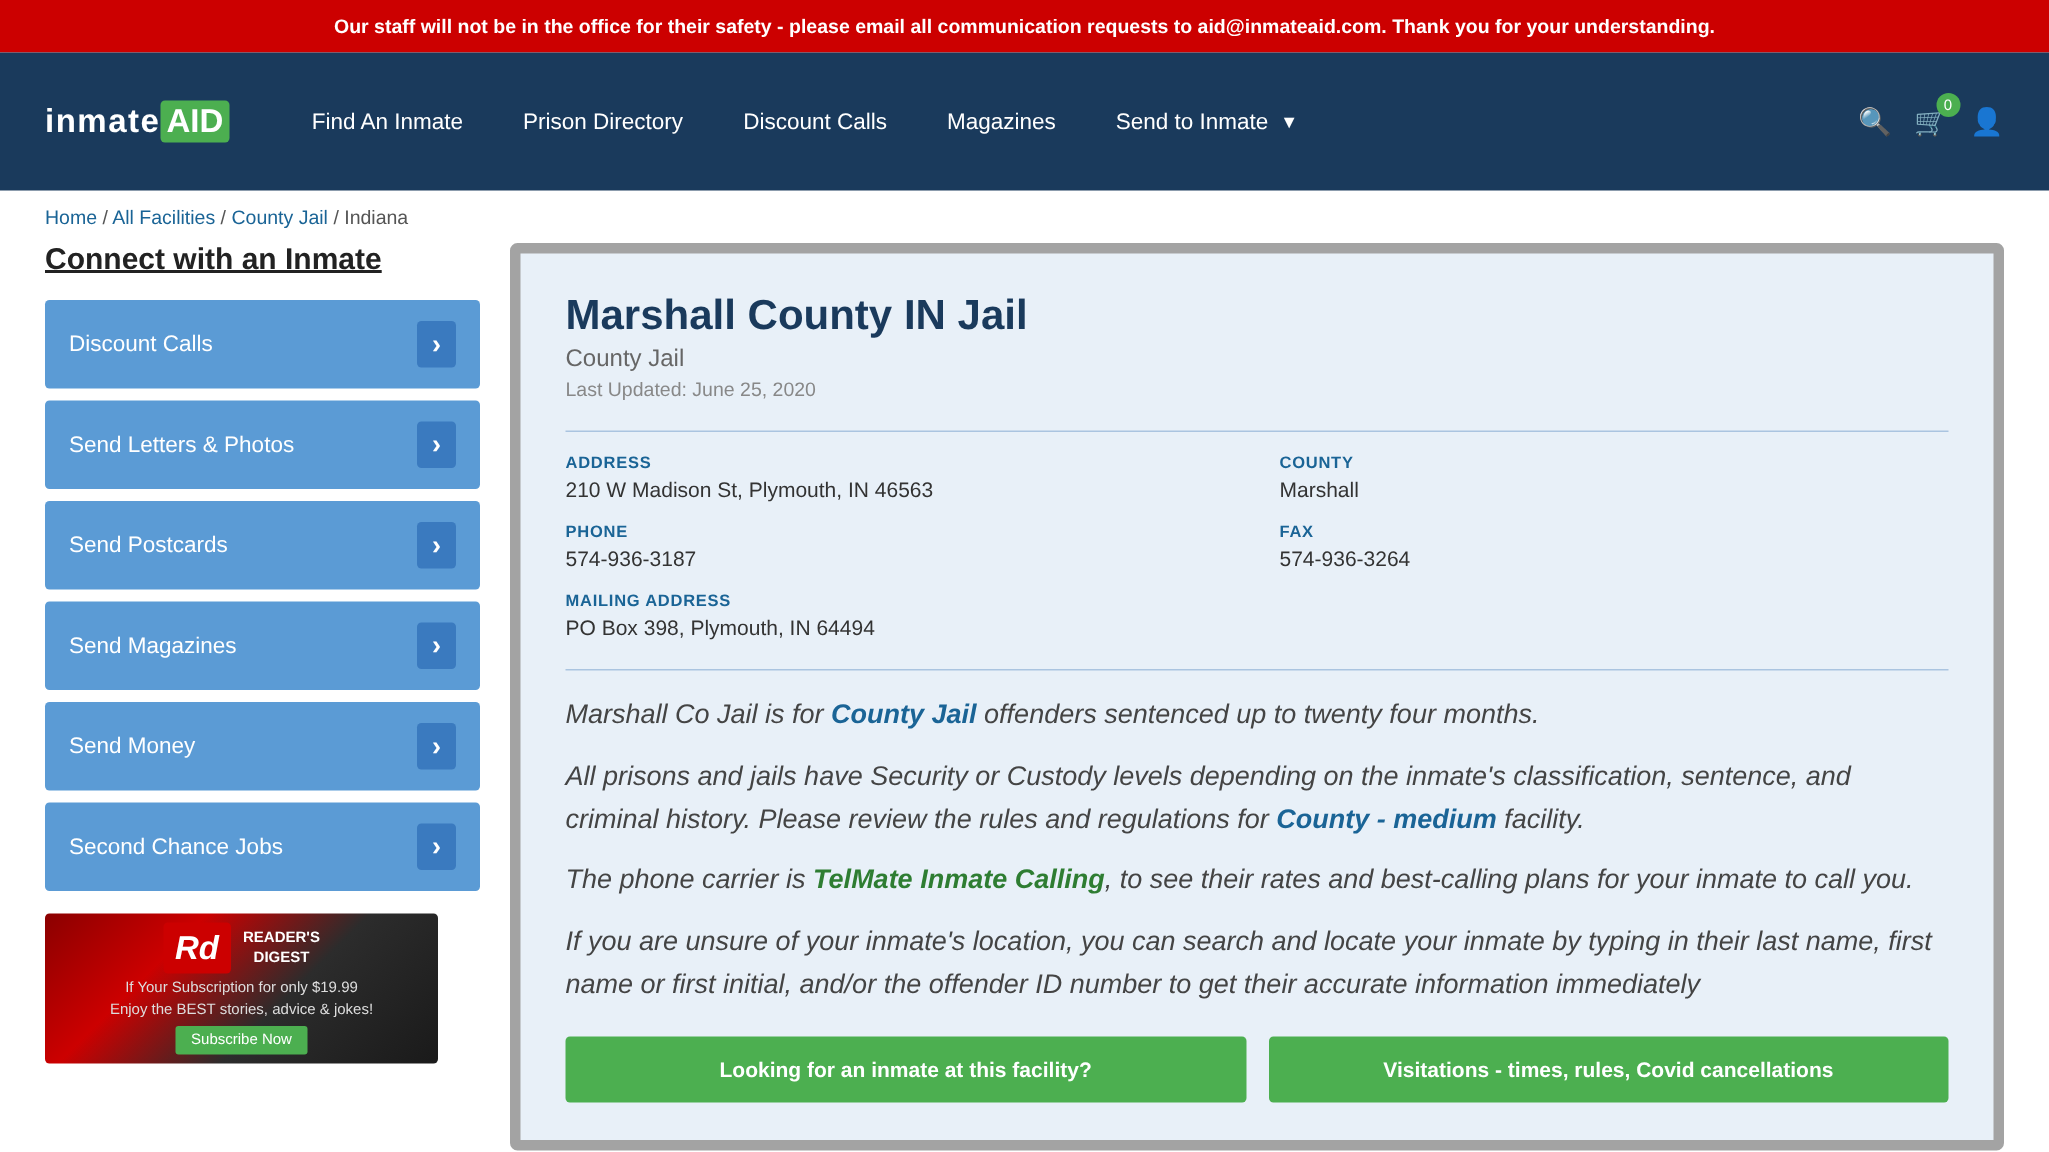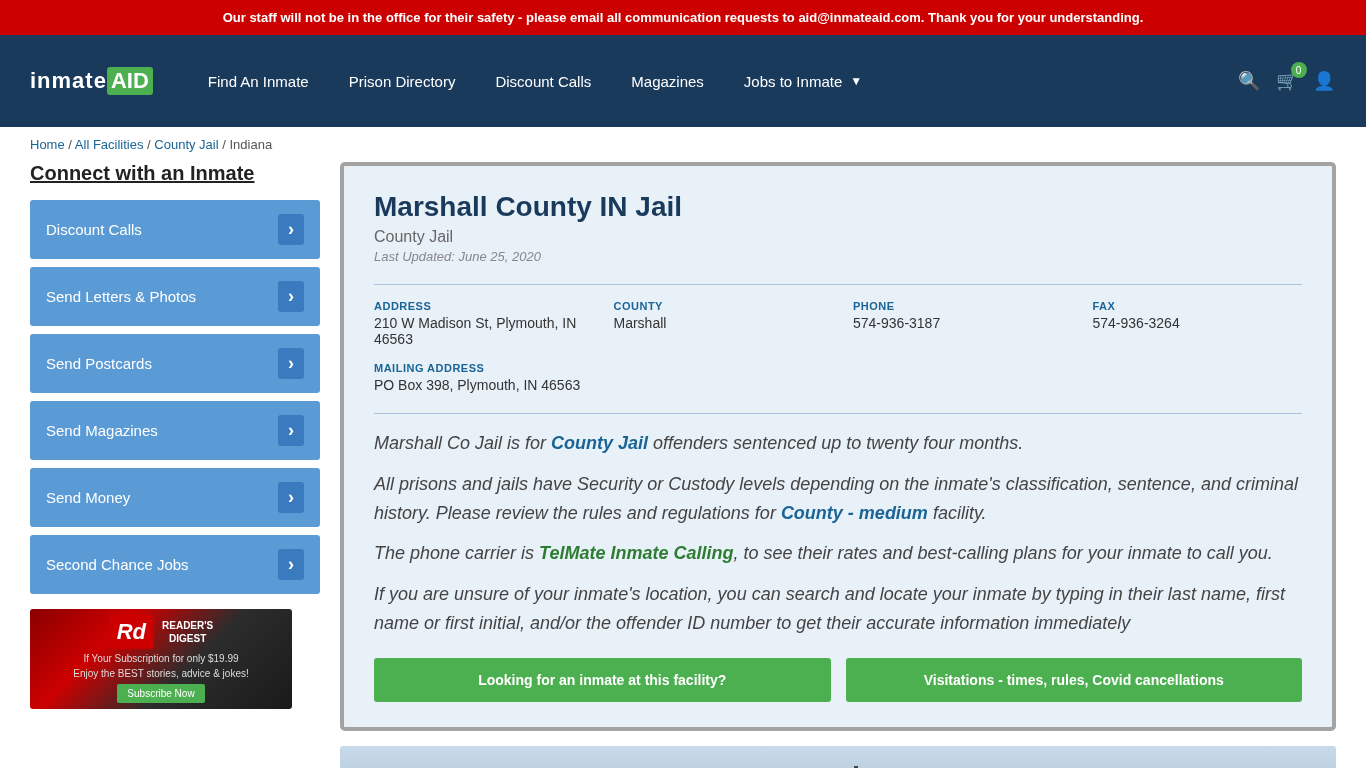--- a/index.html
+++ b/index.html
@@ -174,47 +174,46 @@
     }
 
     
     .content {
       flex: 1;
     }
     .facility-card {
       background: #e8f0f8;
       border-radius: 5px;
       padding: 25px 30px;
-      border: 4px solid #a3a3a3;
+      border: 7px solid #a3a3a3;
     }
     .facility-name {
       font-size: 28px;
       font-weight: bold;
       color: #1a3a5c;
       margin-bottom: 5px;
     }
     .facility-type {
       font-size: 16px;
       color: #666;
       margin-bottom: 3px;
     }
     .facility-updated {
       font-size: 13px;
       color: #888;
-      font-style: italic;
       margin-bottom: 20px;
     }
     .divider-line {
       border: none;
       border-top: 1px solid #aac4e0;
       margin: 15px 0;
     }
     .info-grid {
       display: grid;
-      grid-template-columns: 1fr 1fr 1fr 1fr;
+      grid-template-columns: 1fr 1fr;
       gap: 15px 30px;
       margin-bottom: 20px;
     }
     .info-block {}
     .info-label {
       font-size: 11px;
       font-weight: bold;
       color: #1a6496;
       text-transform: uppercase;
       letter-spacing: 0.5px;
@@ -313,21 +312,21 @@
   <a class="logo" href="#">
     <span class="logo-text">inmate</span>
     <span class="logo-aid">AID</span>
   </a>
   <nav>
     <a class="nav-item" href="#">Find An Inmate</a>
     <a class="nav-item" href="#">Prison Directory</a>
     <a class="nav-item" href="#">Discount Calls</a>
     <a class="nav-item" href="#">Magazines</a>
     <a class="nav-item nav-dropdown" href="#">
-      <span>Jobs to Inmate</span>
+      <span>Send to Inmate</span>
       <span style="font-size:12px; margin-left:4px;">▼</span>
     </a>
   </nav>
   <div class="nav-icons">
     <span class="nav-icon">🔍</span>
     <span class="nav-icon" style="position:relative;">
       🛒
       <span class="cart-badge">0</span>
     </span>
     <span class="nav-icon">👤</span>
@@ -407,21 +406,21 @@
         <div class="info-block">
           <div class="info-label">PHONE</div>
           <div class="info-value">574-936-3187</div>
         </div>
         <div class="info-block">
           <div class="info-label">FAX</div>
           <div class="info-value">574-936-3264</div>
         </div>
         <div class="info-block">
           <div class="info-label">MAILING ADDRESS</div>
-          <div class="info-value">PO Box 398, Plymouth, IN 46563</div>
+          <div class="info-value">PO Box 398, Plymouth, IN 64494</div>
         </div>
       </div>
 
       <hr class="divider-line">
 
       <div class="description-section">
         <p>
           <span>Marshall Co Jail is for </span><a href="#" class="link-blue">County Jail</a><span> offenders sentenced up to twenty four months.</span>
         </p>
         <p>

